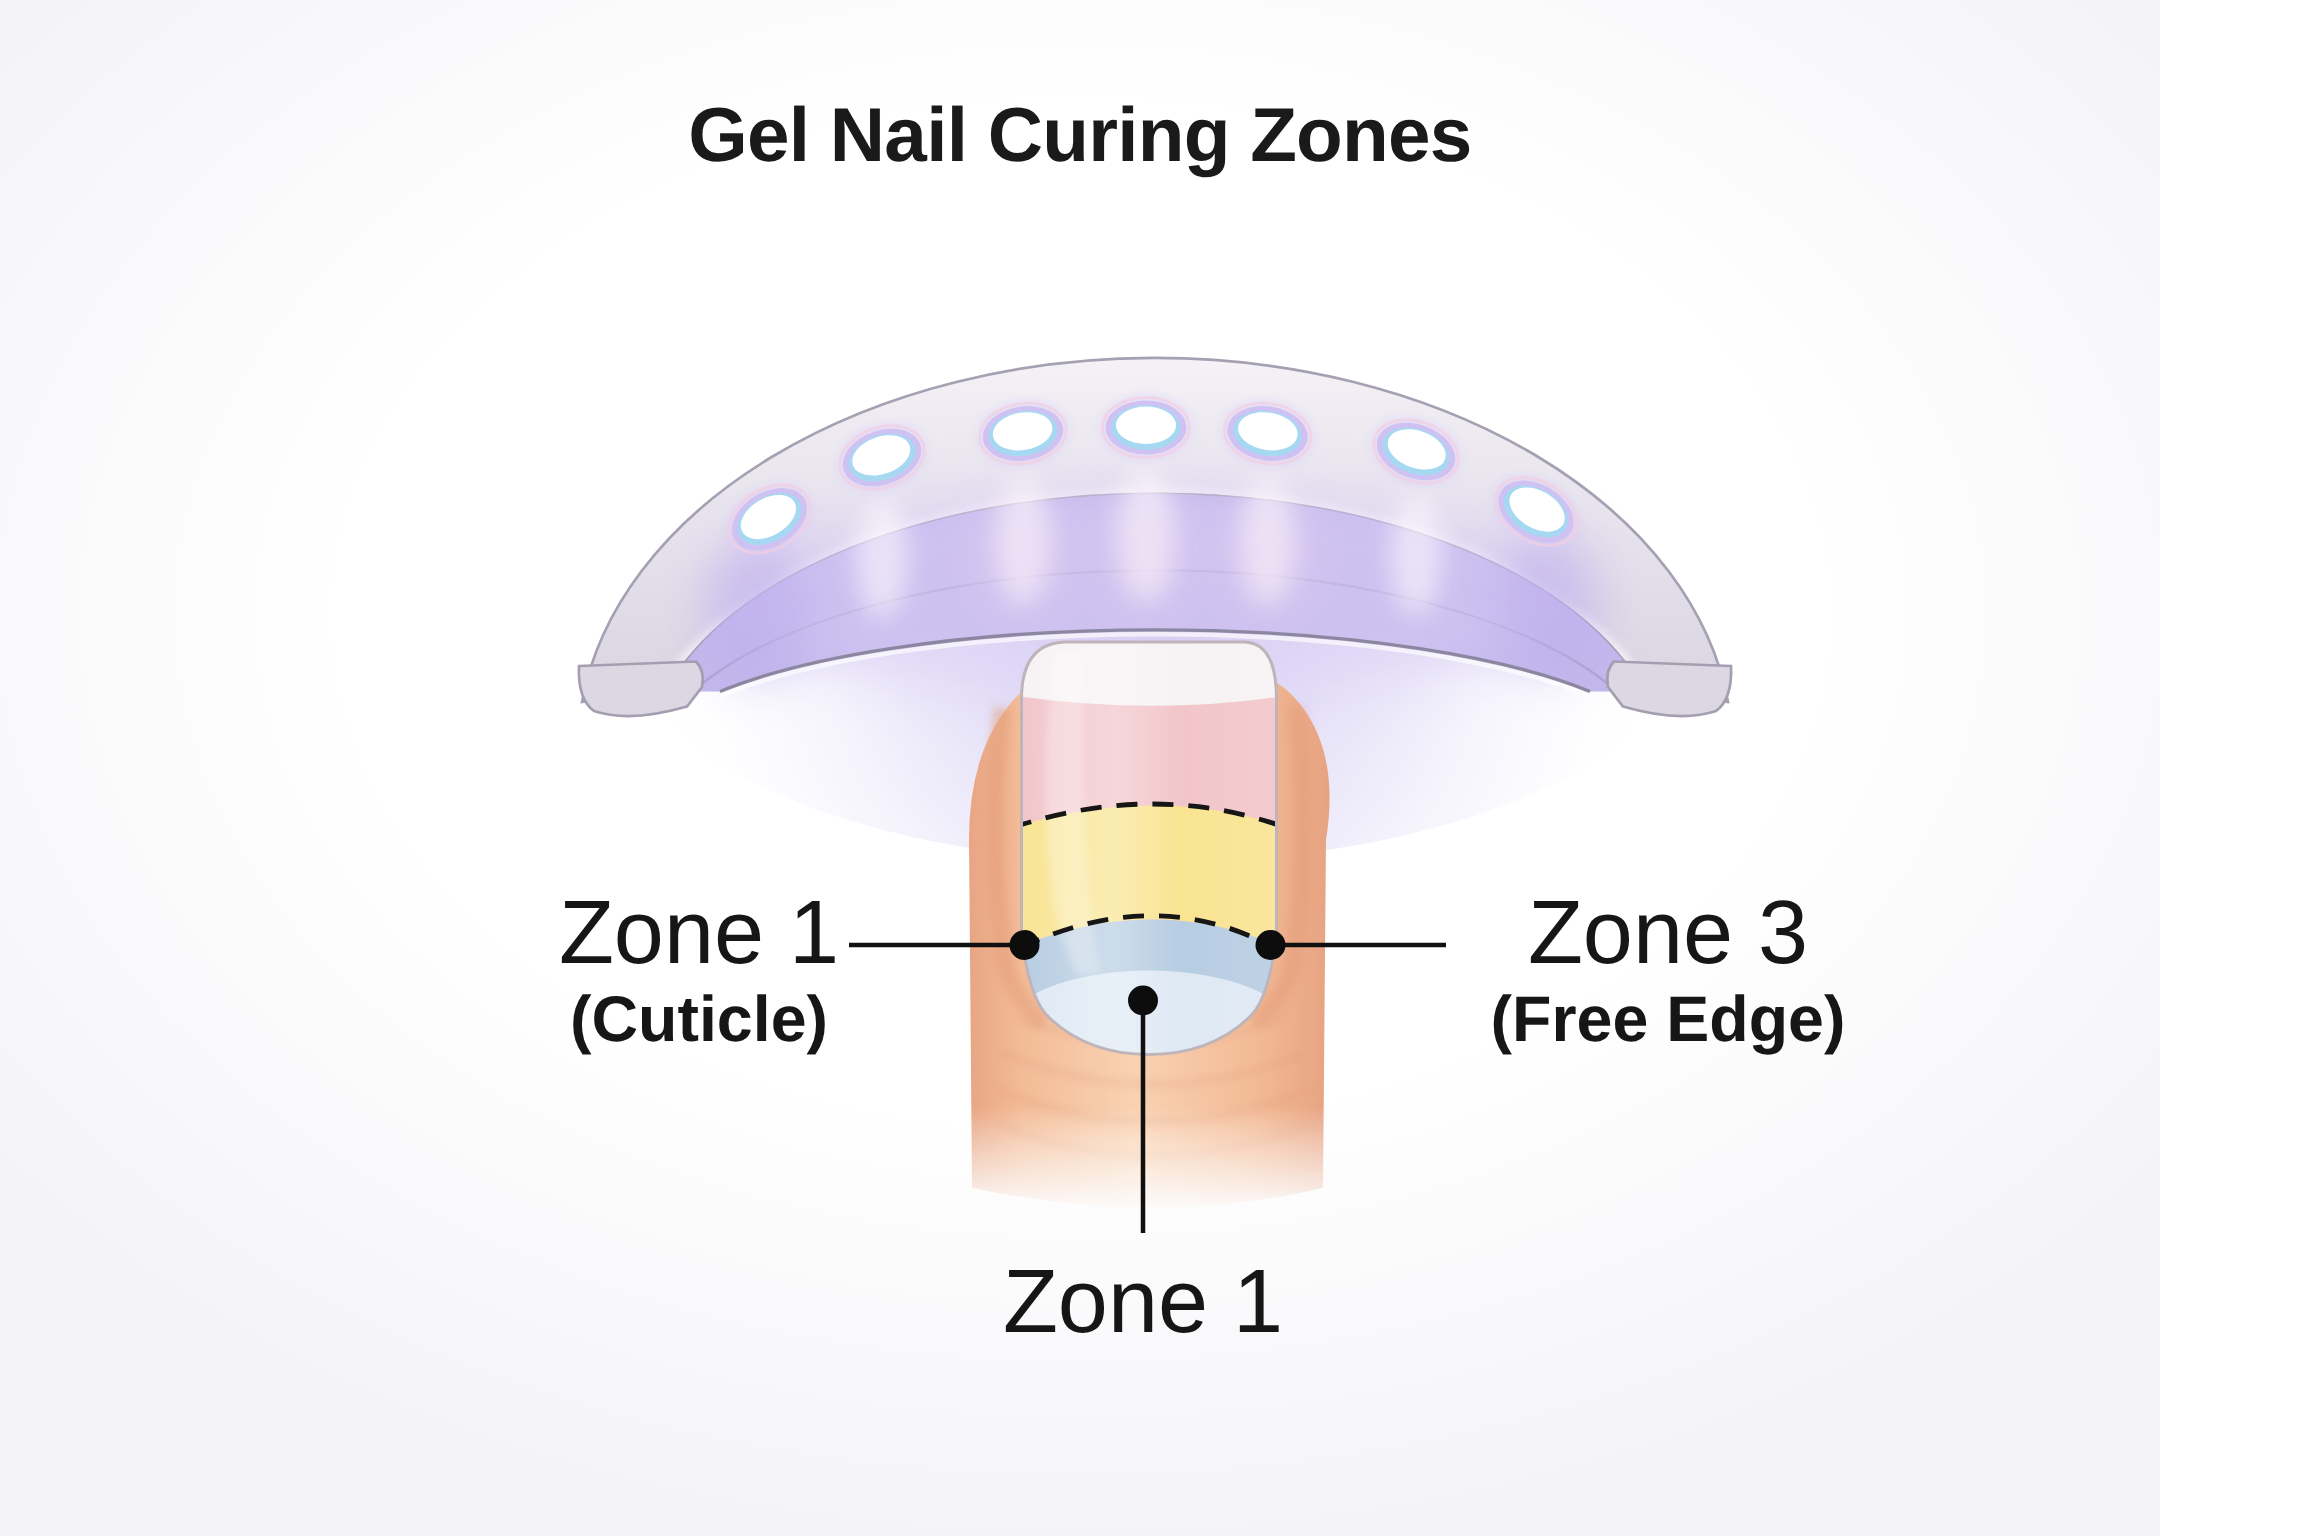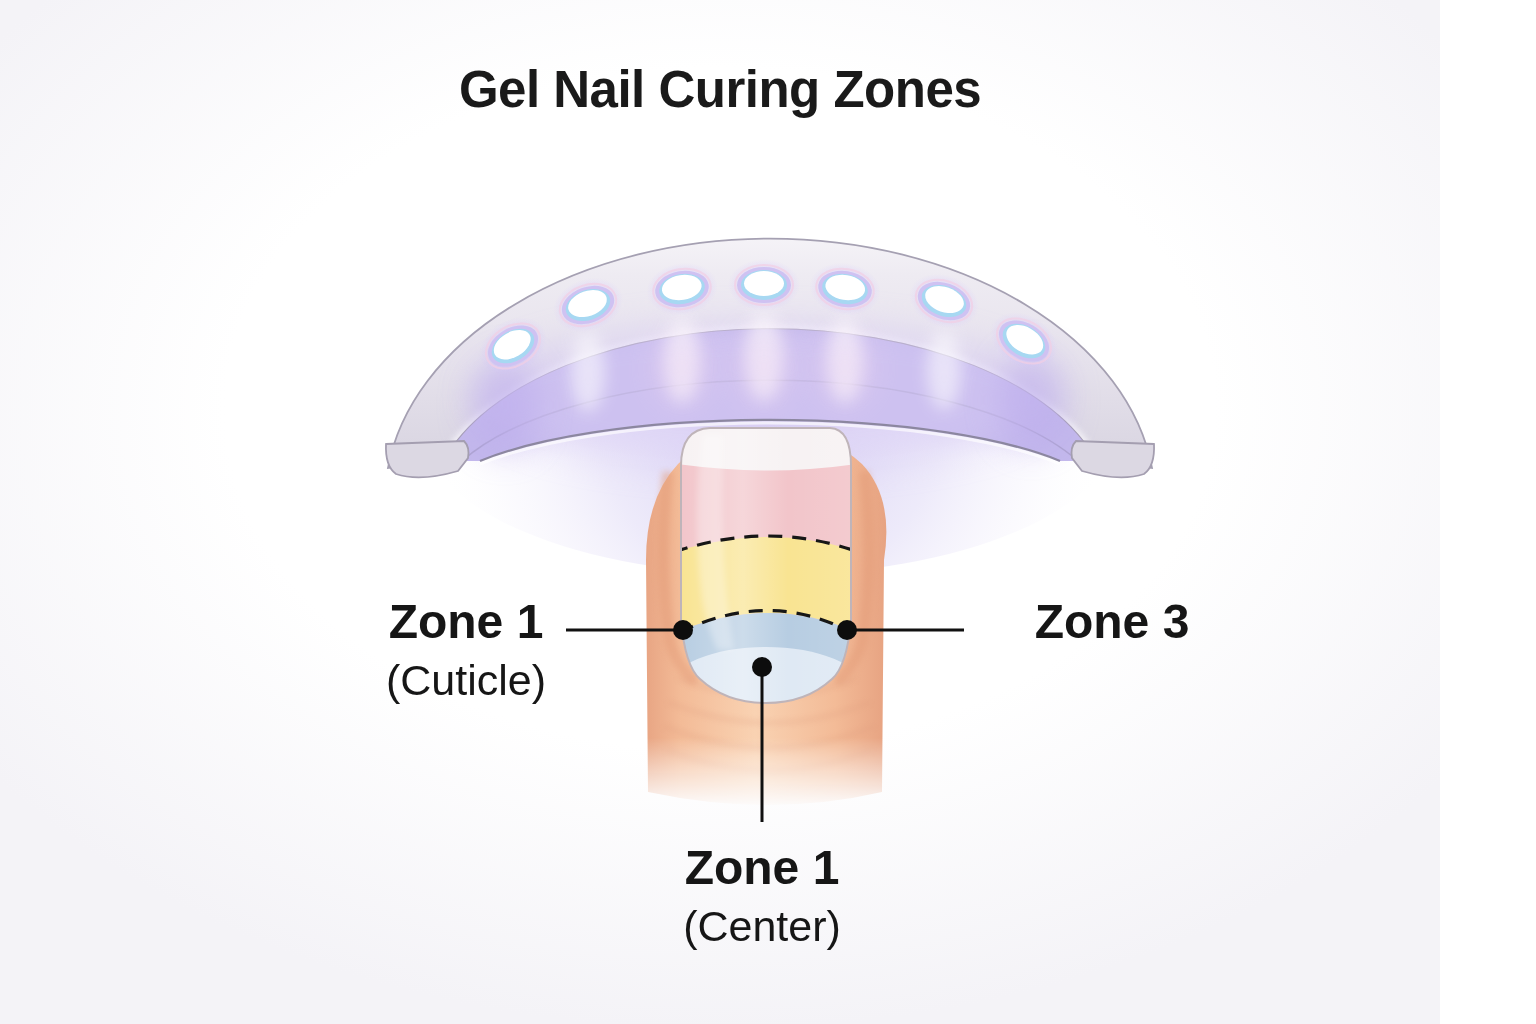--- a/index.html
+++ b/index.html
@@ -7,22 +7,22 @@
     position:relative;width:1440px;height:1024px;overflow:hidden;
     background:radial-gradient(ellipse 900px 620px at 50% 40%, #ffffff 55%, #f4f3f7 100%);
     font-family:"Liberation Sans", sans-serif;
   }
   svg{position:absolute;left:0;top:0;}
   .title{
     position:absolute;left:0;top:60px;width:100%;text-align:center;
     font-size:51px;font-weight:700;color:#1a1a1a;letter-spacing:-0.5px;
   }
   .zone-label{position:absolute;width:340px;text-align:center;color:#161616;}
-  .zone-label .zname{font-size:48px;font-weight:700;line-height:60px;}
-  .zone-label .zsub{font-size:43px;font-weight:400;line-height:56px;}
+  .zone-label .zname{font-size:60px;font-weight:400;line-height:60px;}
+  .zone-label .zsub{font-size:43px;font-weight:700;line-height:56px;}
   .zl-1{left:296px;top:592px;}
   .zl-3{left:942px;top:592px;}
   .zl-2{left:592px;top:838px;}
 </style>
 </head>
 <body>
 
 <div class="stage">
 
   <div class="title">Gel Nail Curing Zones</div>
@@ -228,19 +228,19 @@
       <circle cx="762" cy="667" r="10" fill="#0d0d0d" stroke="none"></circle>
     </g>
   </svg>
 
   <div class="zone-label zl-1">
     <div class="zname">Zone 1</div>
     <div class="zsub">(Cuticle)</div>
   </div>
   <div class="zone-label zl-3">
     <div class="zname">Zone 3</div>
+    <div class="zsub">(Free Edge)</div>
   </div>
   <div class="zone-label zl-2">
     <div class="zname">Zone 1</div>
-    <div class="zsub">(Center)</div>
   </div>
 
 </div>
 
 </body></html>

